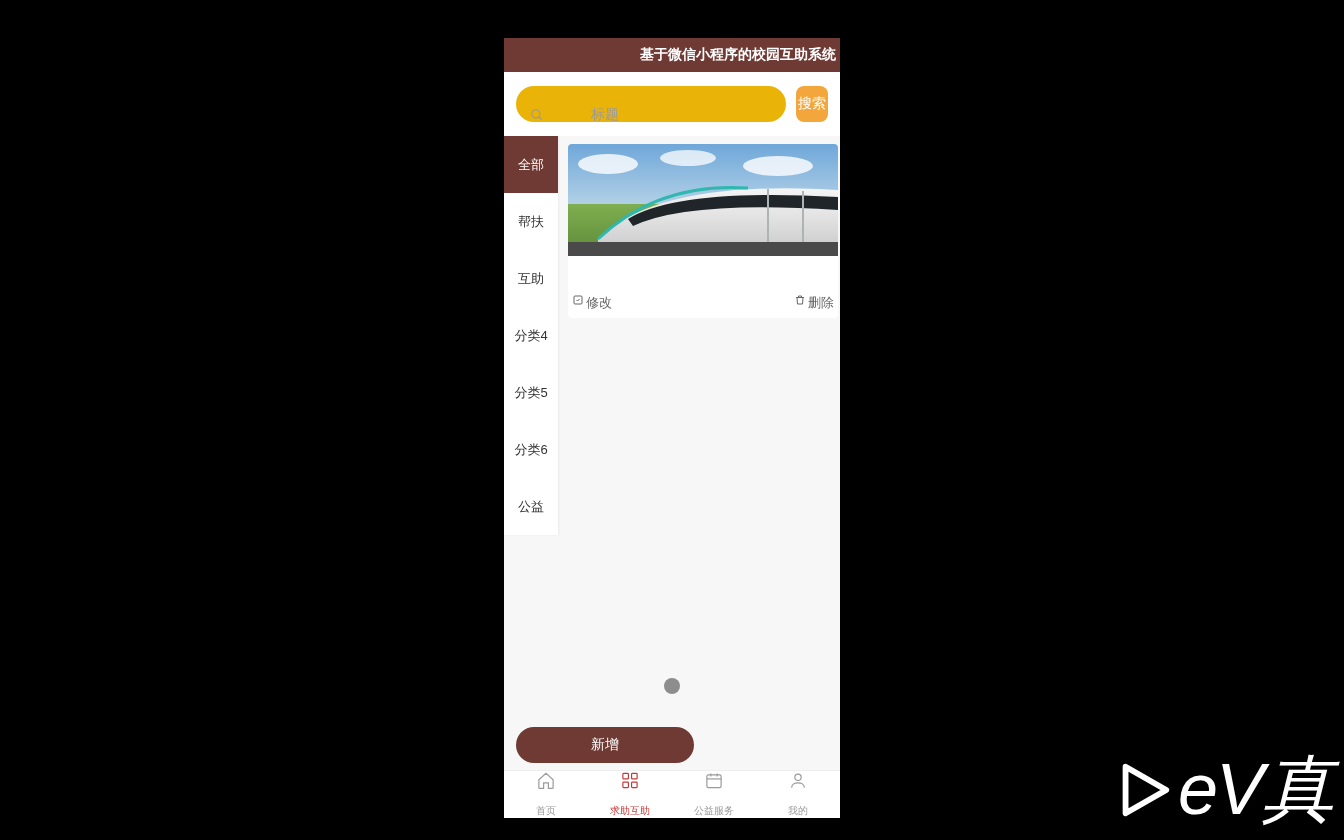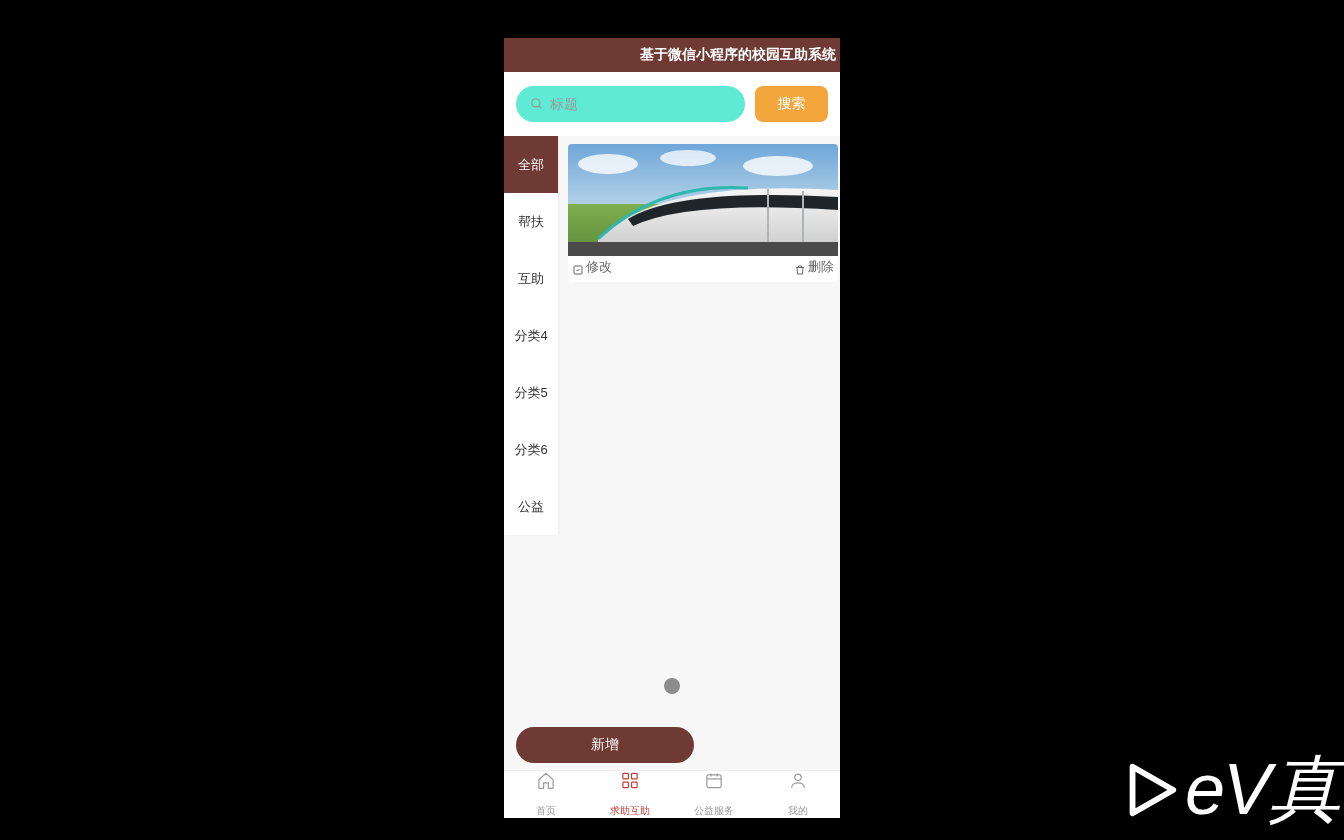--- a/index.html
+++ b/index.html
@@ -1,42 +1,42 @@
 <!DOCTYPE html>
 <html><head>
 <meta charset="utf-8">
 <style>
   * { margin: 0; padding: 0; box-sizing: border-box; font-family: -apple-system, "PingFang SC", "Microsoft YaHei", sans-serif; }
   body { background: #000; width: 1344px; height: 840px; position: relative; overflow: hidden; }
   .phone-frame { position: absolute; left: 504px; top: 38px; width: 336px; height: 780px; background: #fff; display: flex; flex-direction: column; }
   .titlebar { background: #6e3a33; color: #fff; text-align: right; font-size: 14px; font-weight: 600; padding: 8px 4px; }
   .search-row { display: flex; gap: 10px; padding: 14px 12px 14px 12px; align-items: center; }
-  .search-box { flex: 1; background: #5eead4; border-radius: 20px; height: 36px; display: flex; align-items: center; padding: 0 14px; color: #9a9a9a; }
+  .search-box { flex: 1; background: #eab308; border-radius: 20px; height: 36px; display: flex; align-items: flex-end; padding: 0 14px; color: #9a9a9a; gap: 41px; }
   .search-box input { border: none; background: transparent; outline: none; flex: 1; font-size: 14px; color: #333; }
   .search-box input::placeholder { color: #9a9a9a; }
   .search-icon { width: 14px; height: 14px; margin-right: 6px; }
   .search-btn { background: #f2a63c; color: #fff; border: none; border-radius: 8px; height: 36px; width: 76px; font-size: 14px; cursor: pointer; }
   .content { flex: 1; display: flex; overflow: hidden; background: #f7f7f7; position: relative; }
   .sidebar { width: 54px; background: #fff; display: flex; flex-direction: column; box-shadow: 1px 0 2px rgba(0,0,0,.05); height: fit-content; }
   .side-item { height: 57px; font-size: 13px; color: #333; display: flex; align-items: center; justify-content: center; cursor: pointer; }
   .side-item.active { background: #6e3a33; color: #fff; }
   .main { flex: 1; padding: 8px 0 0 10px; position: relative; }
   .card { background: #fff; border-radius: 4px; overflow: hidden; width: 270px; }
   .card-img { width: 100%; height: 112px; display: block; }
   .card-body { padding: 6px 10px 4px 10px; font-size: 13px; color: #333; line-height: 1.5; }
   .card-actions { display: flex; justify-content: space-between; padding: 2px 4px 6px 4px; font-size: 13px; color: #666; }
-  .card-action { display: flex; align-items: flex-end; gap: 2px; cursor: pointer; }
+  .card-action { display: flex; align-items: flex-start; gap: 2px; cursor: pointer; margin-top: 36px; }
   .act-icon { width: 12px; height: 12px; }
   .loader-dot { position: absolute; left: 50%; top: 640px; transform: translateX(-50%); width: 16px; height: 16px; border-radius: 50%; background: #8d8d8d; }
   .add-btn { position: absolute; left: 12px; bottom: 55px; width: 178px; height: 36px; background: #6e3a33; color: #fff; border: none; border-radius: 18px; font-size: 14px; cursor: pointer; }
   .tabbar { height: 48px; border-top: 1px solid #eee; display: flex; background: #fff; }
   .tab { flex: 1; display: flex; flex-direction: column; align-items: center; justify-content: center; font-size: 10px; color: #9a9a9a; cursor: pointer; gap: 14px; }
   .tab.active { color: #c43a3a; }
   .tab .tab-icon { width: 20px; height: 20px; }
-  .watermark { position: absolute; right: 5px; bottom: 2px; display: flex; align-items: center; gap: 4px; color: #fff; font-size: 72px; font-weight: 300; letter-spacing: -2px; font-style: italic; }
+  .watermark { position: absolute; right: 12px; bottom: 2px; display: flex; align-items: center; gap: 4px; color: #fff; font-size: 72px; font-weight: 300; letter-spacing: -2px; font-style: italic; }
   .play-triangle { width: 62px; height: 62px; }
 </style>
 </head>
 <body>
 
 <div class="phone-frame">
   <div class="titlebar">基于微信小程序的校园互助系统</div>
 
   <div class="search-row">
     <div class="search-box">

